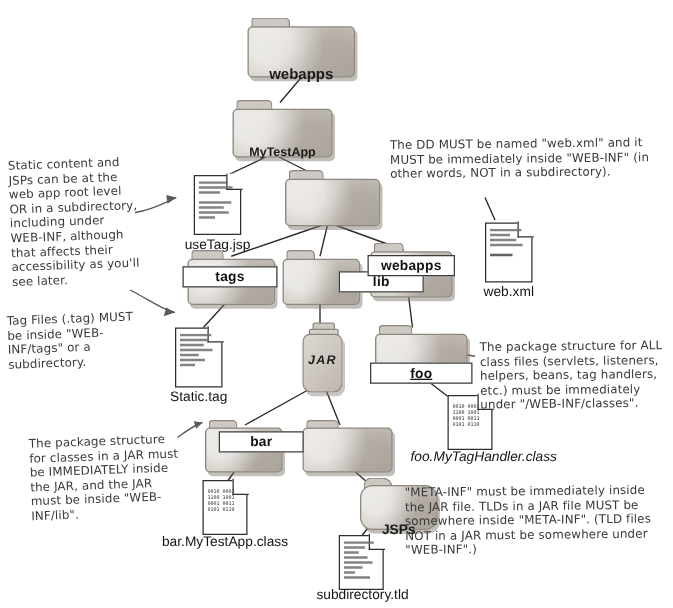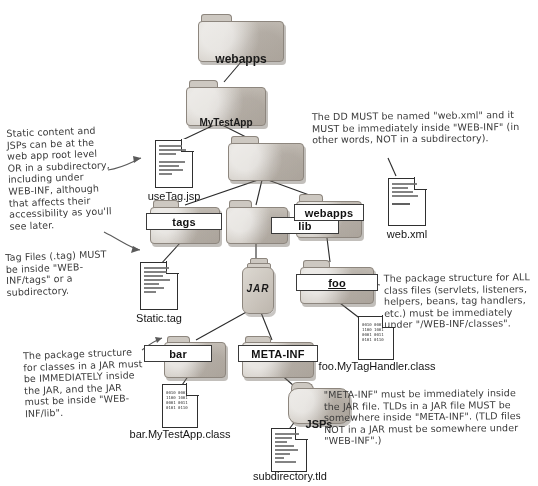--- a/index.html
+++ b/index.html
@@ -226,47 +226,46 @@
     <div class="glass"></div>
     <div class="jartext">JAR</div>
   </div>
 
   <div class="node" style="left:300px;top:260px;width:74px;height:44px;">
     <div class="folder">
       <div class="tab"></div>
       <div class="body"></div>
     </div>
   </div>
-  <div class="plate" style="left:296px;top:274px;width:80px;height:15px;text-decoration:underline;">foo</div>
+  <div class="plate" style="left:296px;top:290px;width:80px;height:15px;text-decoration:underline;">foo</div>
 
   <div class="file" style="left:358px;top:316px;width:36px;height:44px;">
     <div class="sheet"></div>
     <div class="corner-cut"></div>
     <div class="bits" style="white-space:pre;">0010 0001
 1100 1001
 0001 0011
 0101 0110</div>
   </div>
-  <div class="caption" style="left:318px;top:360px;width:118px;">foo.MyTagHandler.class</div>
+  <div class="caption" style="left:328px;top:360px;width:118px;font-style:italic;">foo.MyTagHandler.class</div>
 
   <div class="node" style="left:164px;top:336px;width:62px;height:42px;">
     <div class="folder">
       <div class="tab"></div>
       <div class="body"></div>
     </div>
   </div>
-  <div class="plate" style="left:144px;top:345px;width:66px;height:15px;">bar</div>
+  <div class="plate" style="left:175px;top:345px;width:66px;height:15px;">bar</div>
 
   <div class="node" style="left:242px;top:336px;width:72px;height:42px;">
     <div class="folder">
       <div class="tab"></div>
       <div class="body"></div>
     </div>
   </div>
-  <div class="plate" style="left:238px;top:345px;width:78px;height:15px;">META-INF</div>
 
   <div class="file" style="left:162px;top:384px;width:36px;height:44px;">
     <div class="sheet"></div>
     <div class="corner-cut"></div>
     <div class="bits" style="white-space:pre;">0010 0001
 1100 1001
 0001 0011
 0101 0110</div>
   </div>
   <div class="caption" style="left:123px;top:428px;width:114px;">bar.MyTestApp.class</div>

